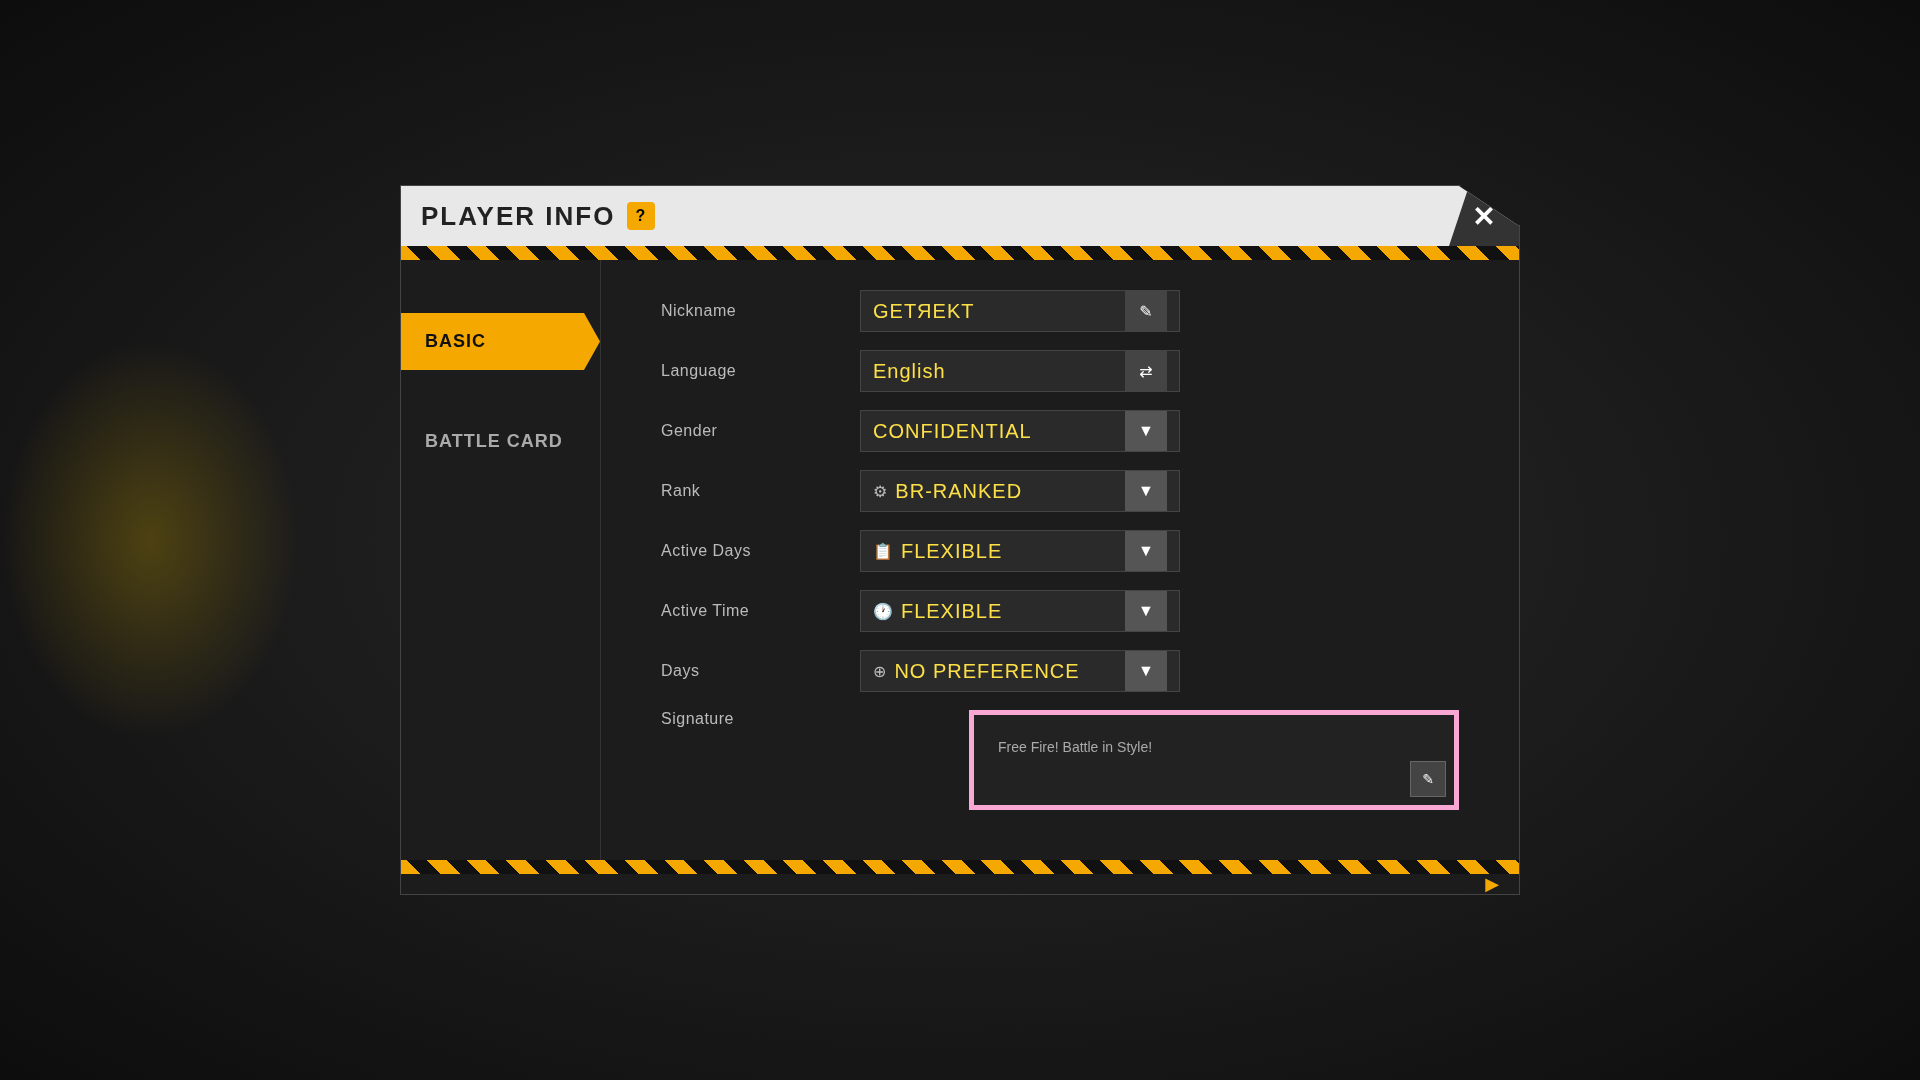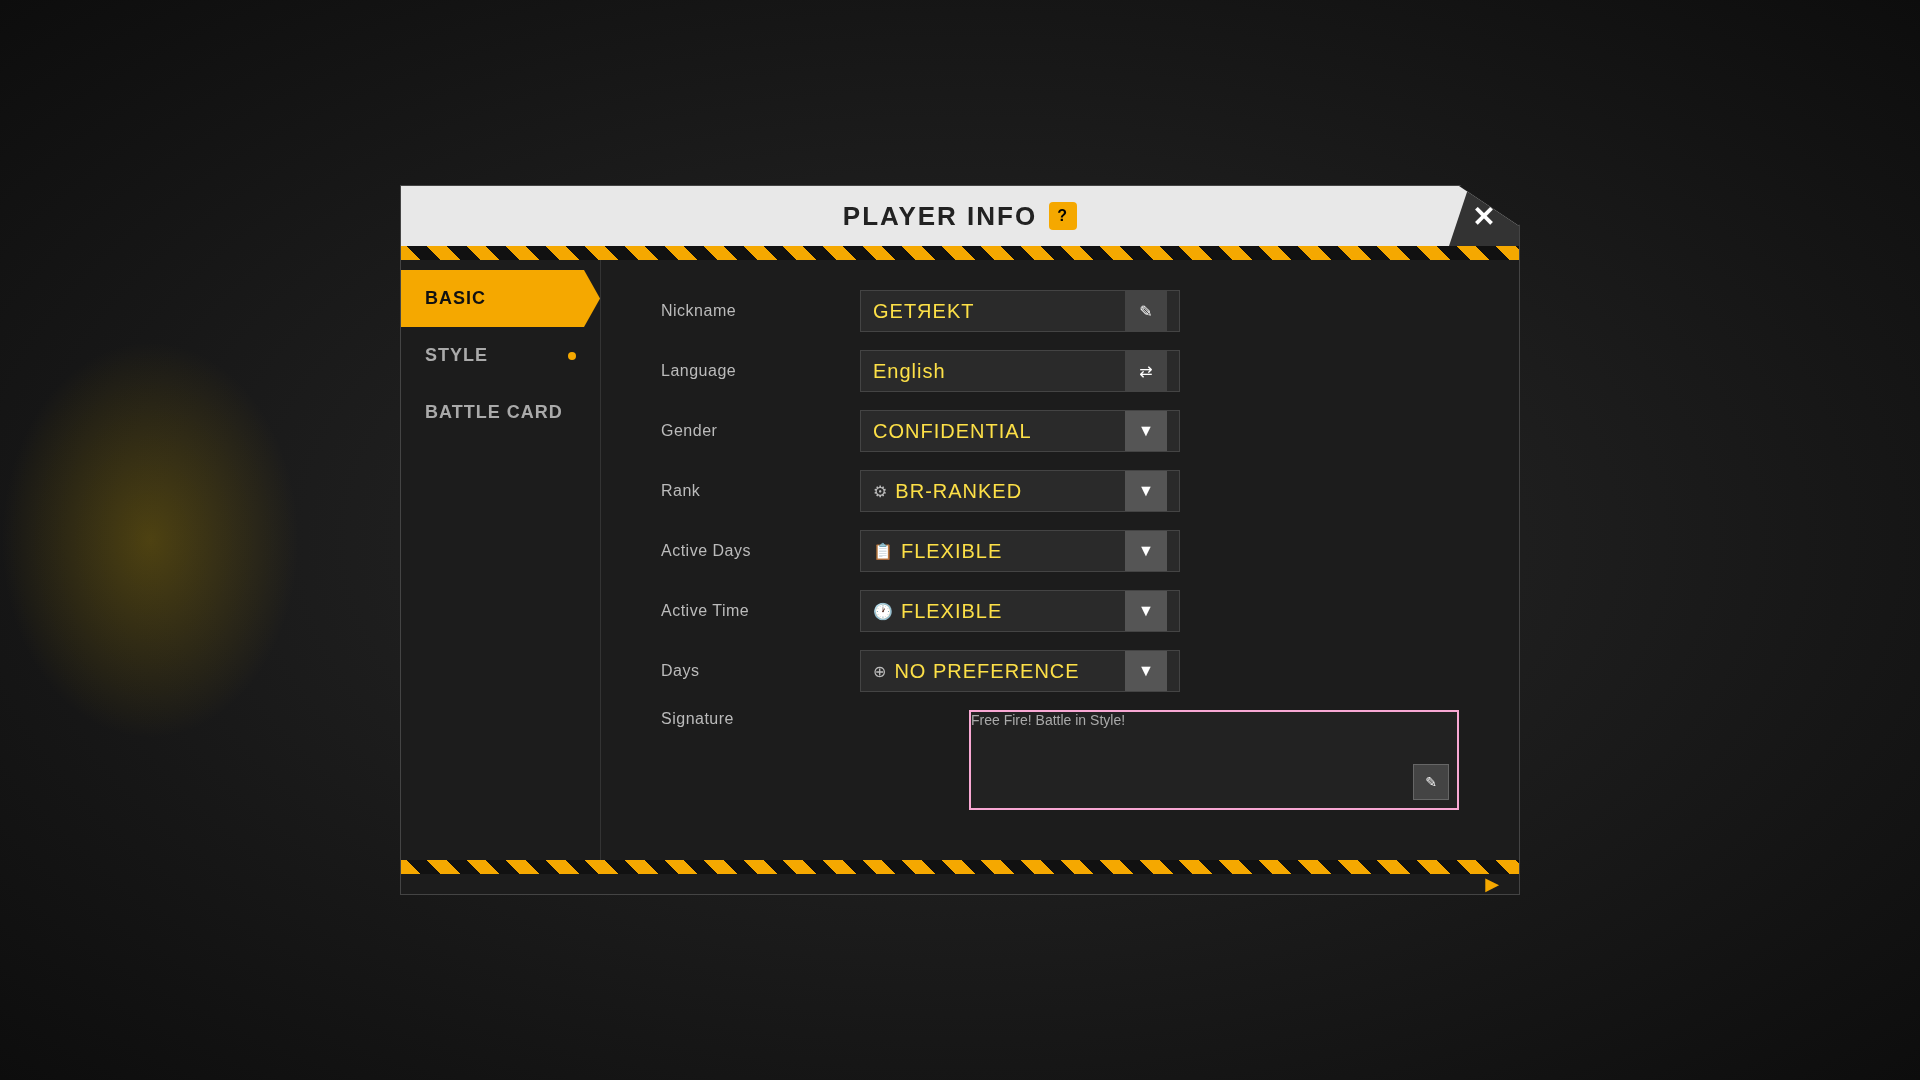--- a/index.html
+++ b/index.html
@@ -43,21 +43,20 @@
 
     
     .modal-header {
       background: #e8e8e8;
       height: 60px;
       display: flex;
       align-items: center;
       padding: 0 20px;
       position: relative;
       clip-path: polygon(0 0, calc(100% - 60px) 0, 100% 40px, 100% 100%, 0 100%);
-      justify-content: center;
     }
 
     .header-title {
       font-size: 26px;
       font-weight: 900;
       color: #222;
       letter-spacing: 2px;
       display: flex;
       align-items: center;
       gap: 12px;
@@ -121,20 +120,21 @@
     }
 
     .sidebar-item {
       padding: 18px 24px;
       font-size: 18px;
       font-weight: 800;
       letter-spacing: 1px;
       color: #aaa;
       cursor: pointer;
       position: relative;
+      margin-top: 43px;
     }
 
     .sidebar-item.active {
       background: #f5a800;
       color: #111;
       clip-path: polygon(0 0, calc(100% - 16px) 0, 100% 50%, calc(100% - 16px) 100%, 0 100%);
     }
 
     .sidebar-item .orange-dot {
       position: absolute;
@@ -218,22 +218,22 @@
       align-items: flex-start;
       margin-bottom: 18px;
       justify-content: space-between;
     }
 
     .signature-box {
       flex: 1;
       max-width: 490px;
       min-height: 100px;
       background: #222;
-      border: 2px solid #f9a8d4;
-      padding: 0;
+      border: 5px solid #f9a8d4;
+      padding: 24px;
       color: #aaa;
       font-size: 14px;
       position: relative;
     }
 
     .signature-edit-btn {
       position: absolute;
       bottom: 8px;
       right: 8px;
       width: 36px;
@@ -297,24 +297,20 @@
 
   <div class="hazard-stripe"></div>
 
   <div class="modal-body">
 
     <div class="sidebar">
       <div class="sidebar-item active">
         <span>BASIC</span>
       </div>
       <div class="sidebar-item">
-        <span>STYLE</span>
-        <span class="orange-dot"></span>
-      </div>
-      <div class="sidebar-item">
         <span>BATTLE CARD</span>
       </div>
     </div>
 
     <div class="content">
 
       <div class="field-row">
         <div class="field-label">Nickname</div>
         <div class="field-value">
           <span class="field-value-text">GETЯEKT</span>

